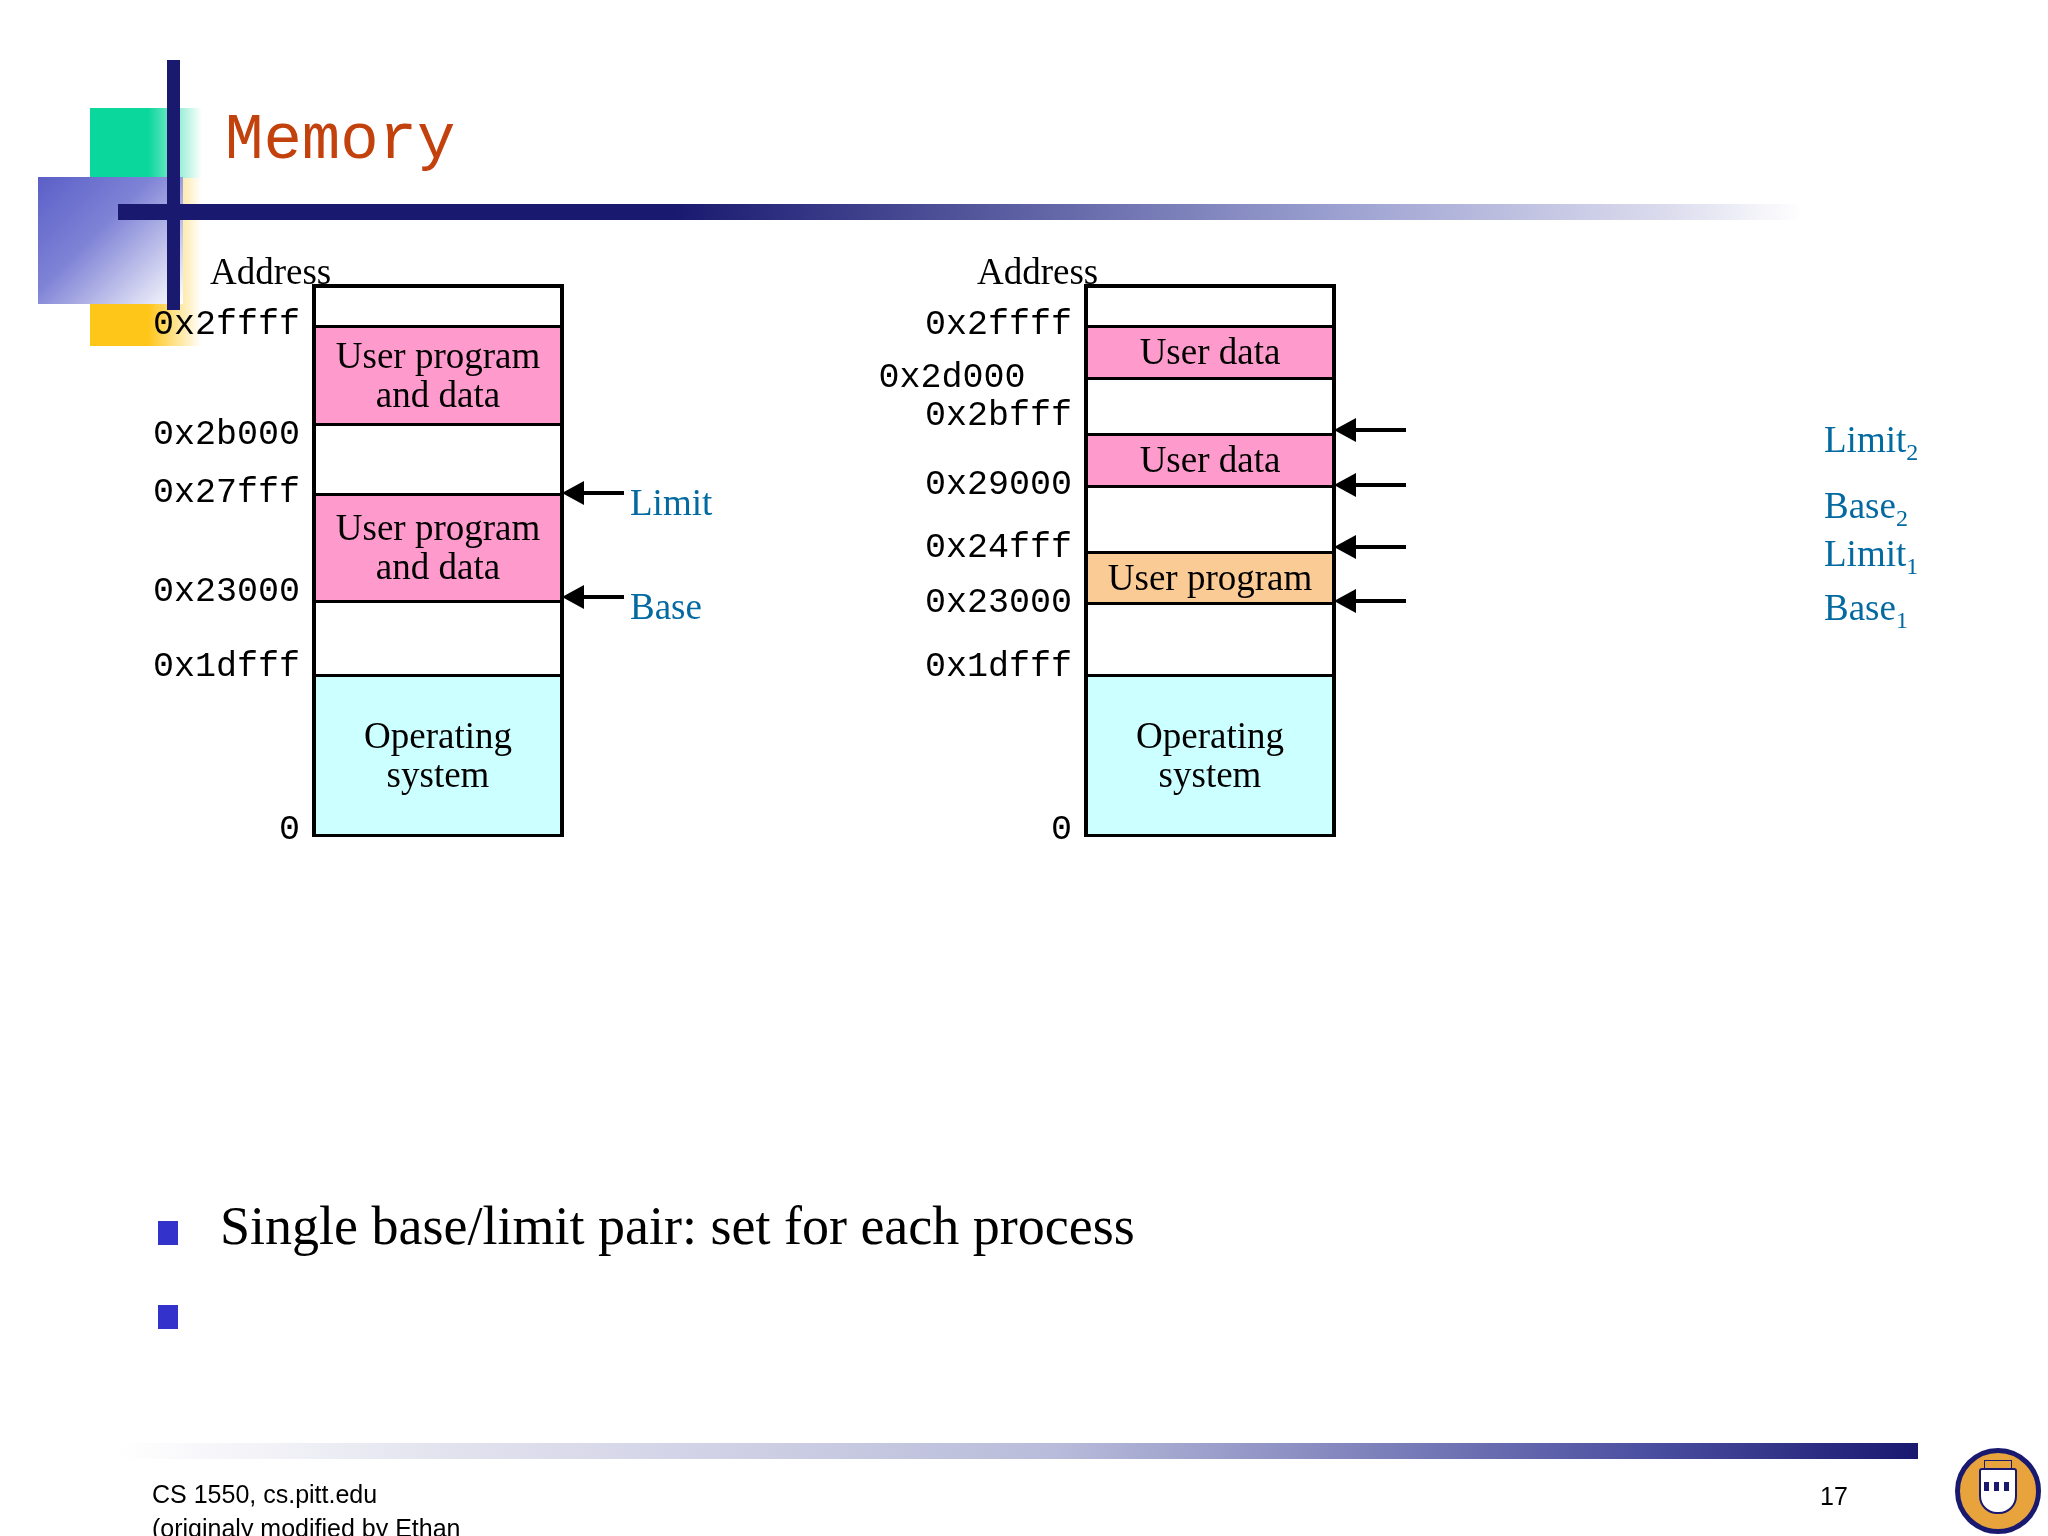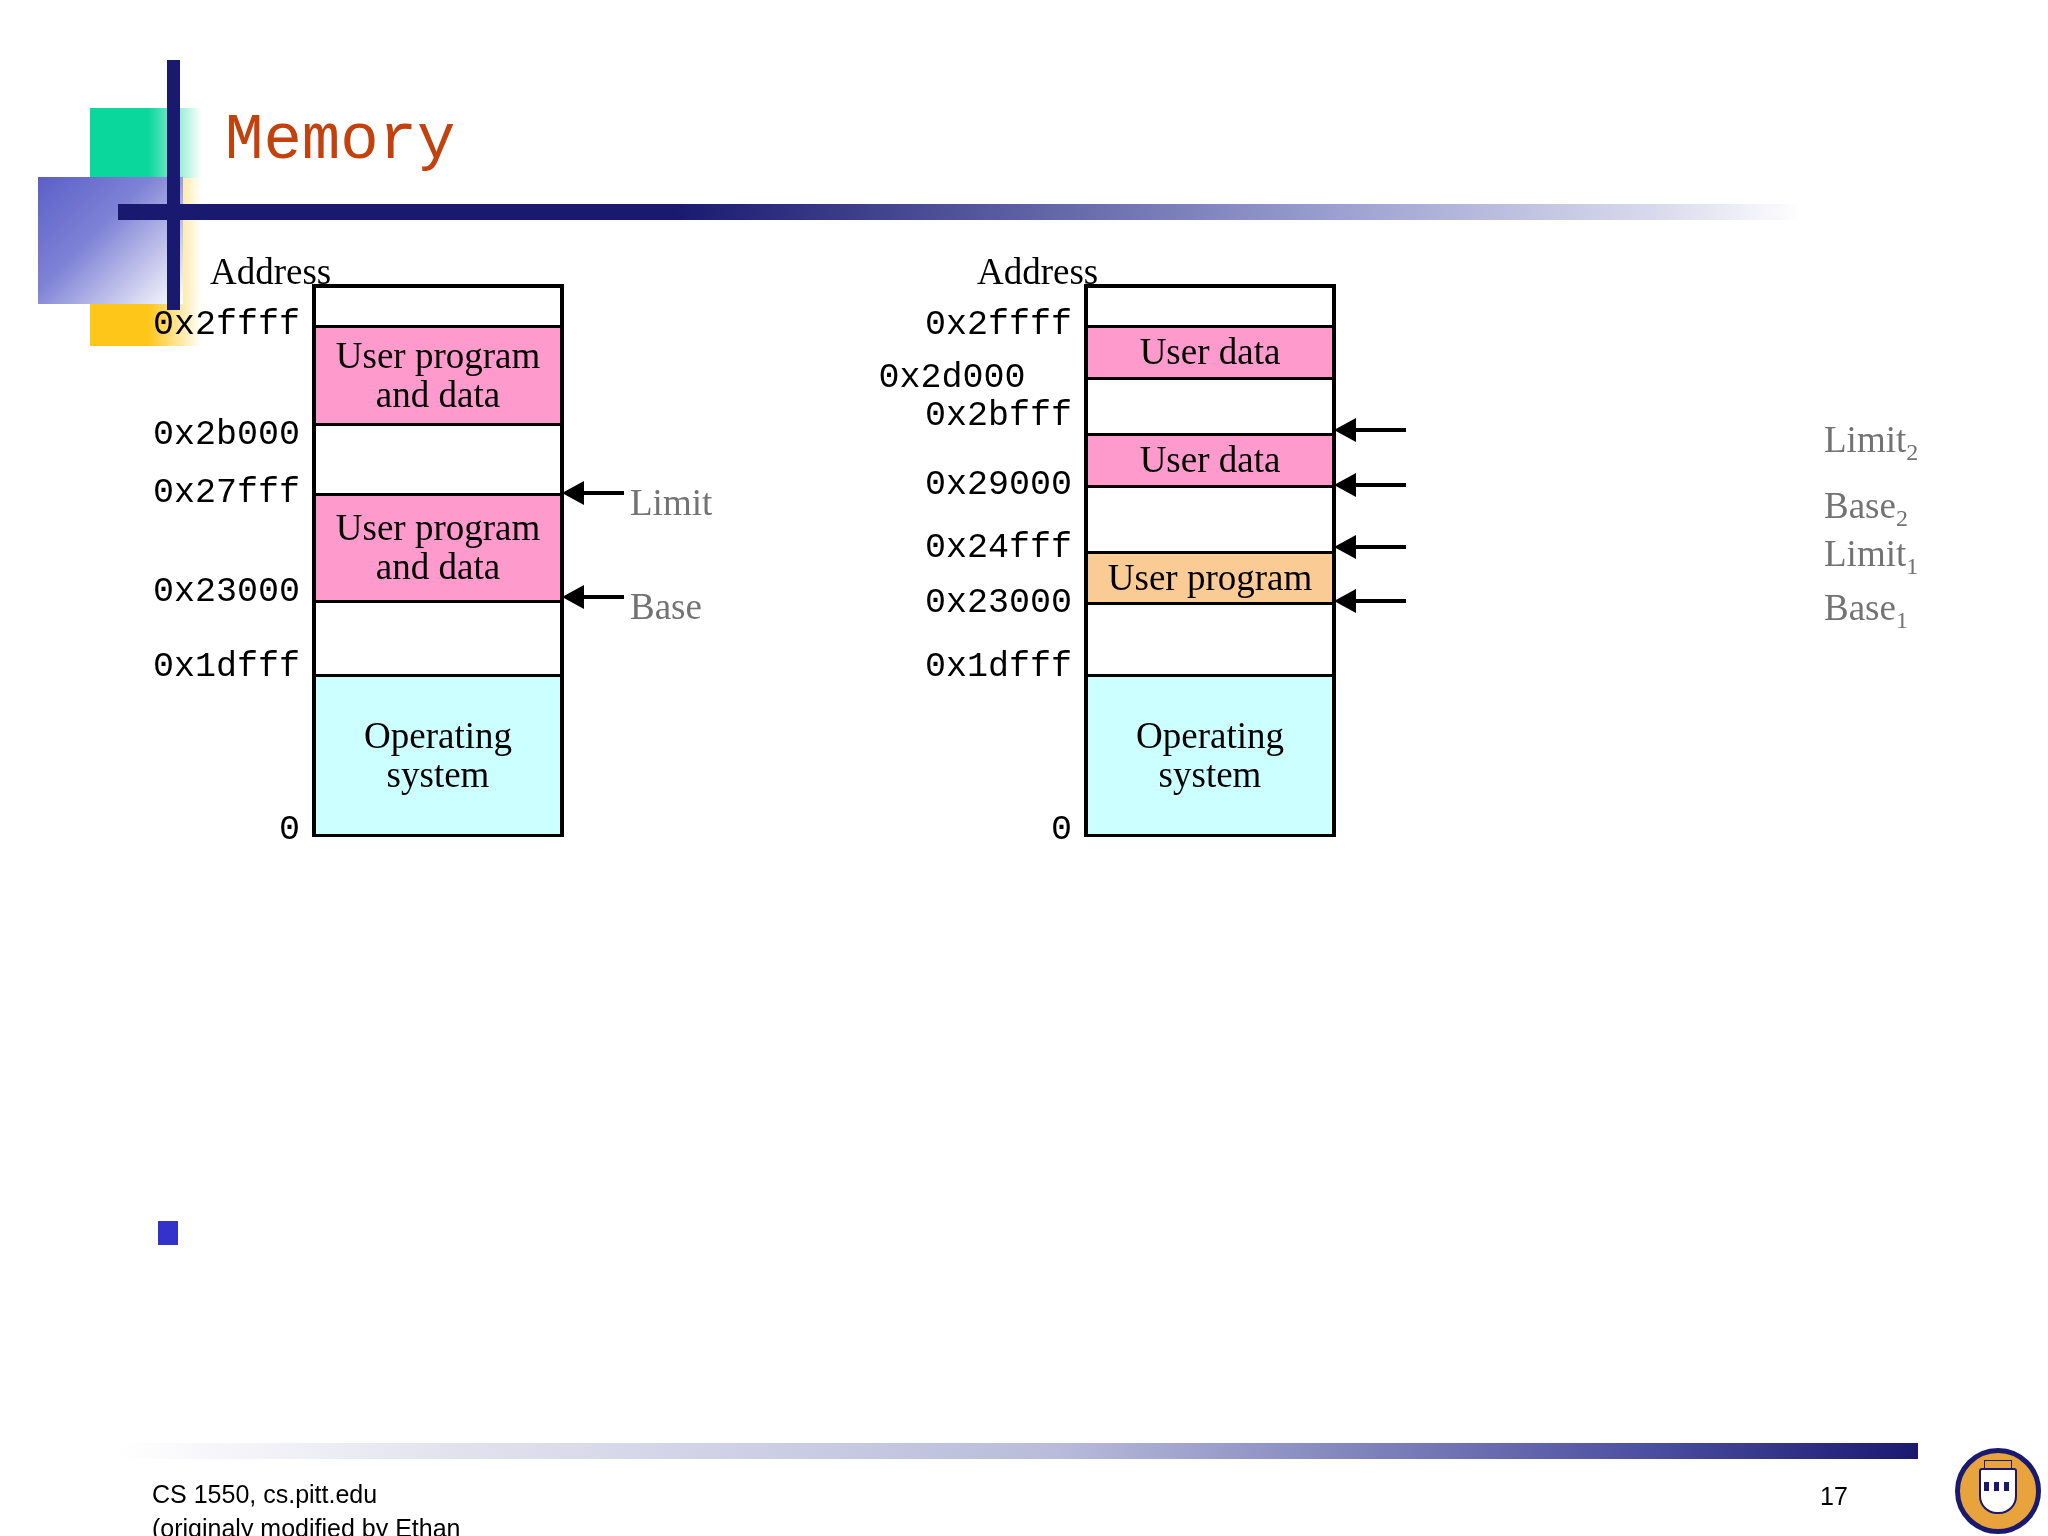--- a/index.html
+++ b/index.html
@@ -86,21 +86,21 @@
   .arrow .head {
     position:absolute; left:0; top:0;
     width:0; height:0;
     border-top:12px solid transparent;
     border-bottom:12px solid transparent;
     border-right:22px solid #000;
   }
   .arrow-text {
     position:absolute;
     font-family:"Liberation Serif","DejaVu Serif",serif;
-    font-size:37px; color:#737373; white-space:nowrap;
+    font-size:37px; color:#0369a1; white-space:nowrap;
   }
   .arrow-text sub { font-size:24px; }
 
   
   #bullets { position:absolute; left:150px; top:1195px; width:1800px; }
   .bullet-row { position:relative; height:84px; }
   .bullet-mark {
     position:absolute; left:8px; top:26px;
     width:20px; height:24px; background:#3333cc;
   }
@@ -253,20 +253,24 @@
     <div class="shaft" style="width:52px;"></div>
   </div>
   <div class="arrow-text" style="left:1824px; top:586px;">
     <span>Base</span><sub>1</sub>
   </div>
 </div>
 
 <div id="bullets">
   <div class="bullet-row">
     <div class="bullet-mark"></div>
+    <div class="bullet-text">Single base/limit pair: set for each process</div>
+  </div>
+  <div class="bullet-row">
+    <div class="bullet-mark"></div>
   </div>
 </div>
 
 <div id="footer-bar"></div>
 
 <div class="footer-text" id="footer-left">
   <div>CS 1550, cs.pitt.edu</div>
   <div>(originaly modified by Ethan</div>
 </div>
 <div class="footer-text" id="footer-mid">Chapter 1</div>

